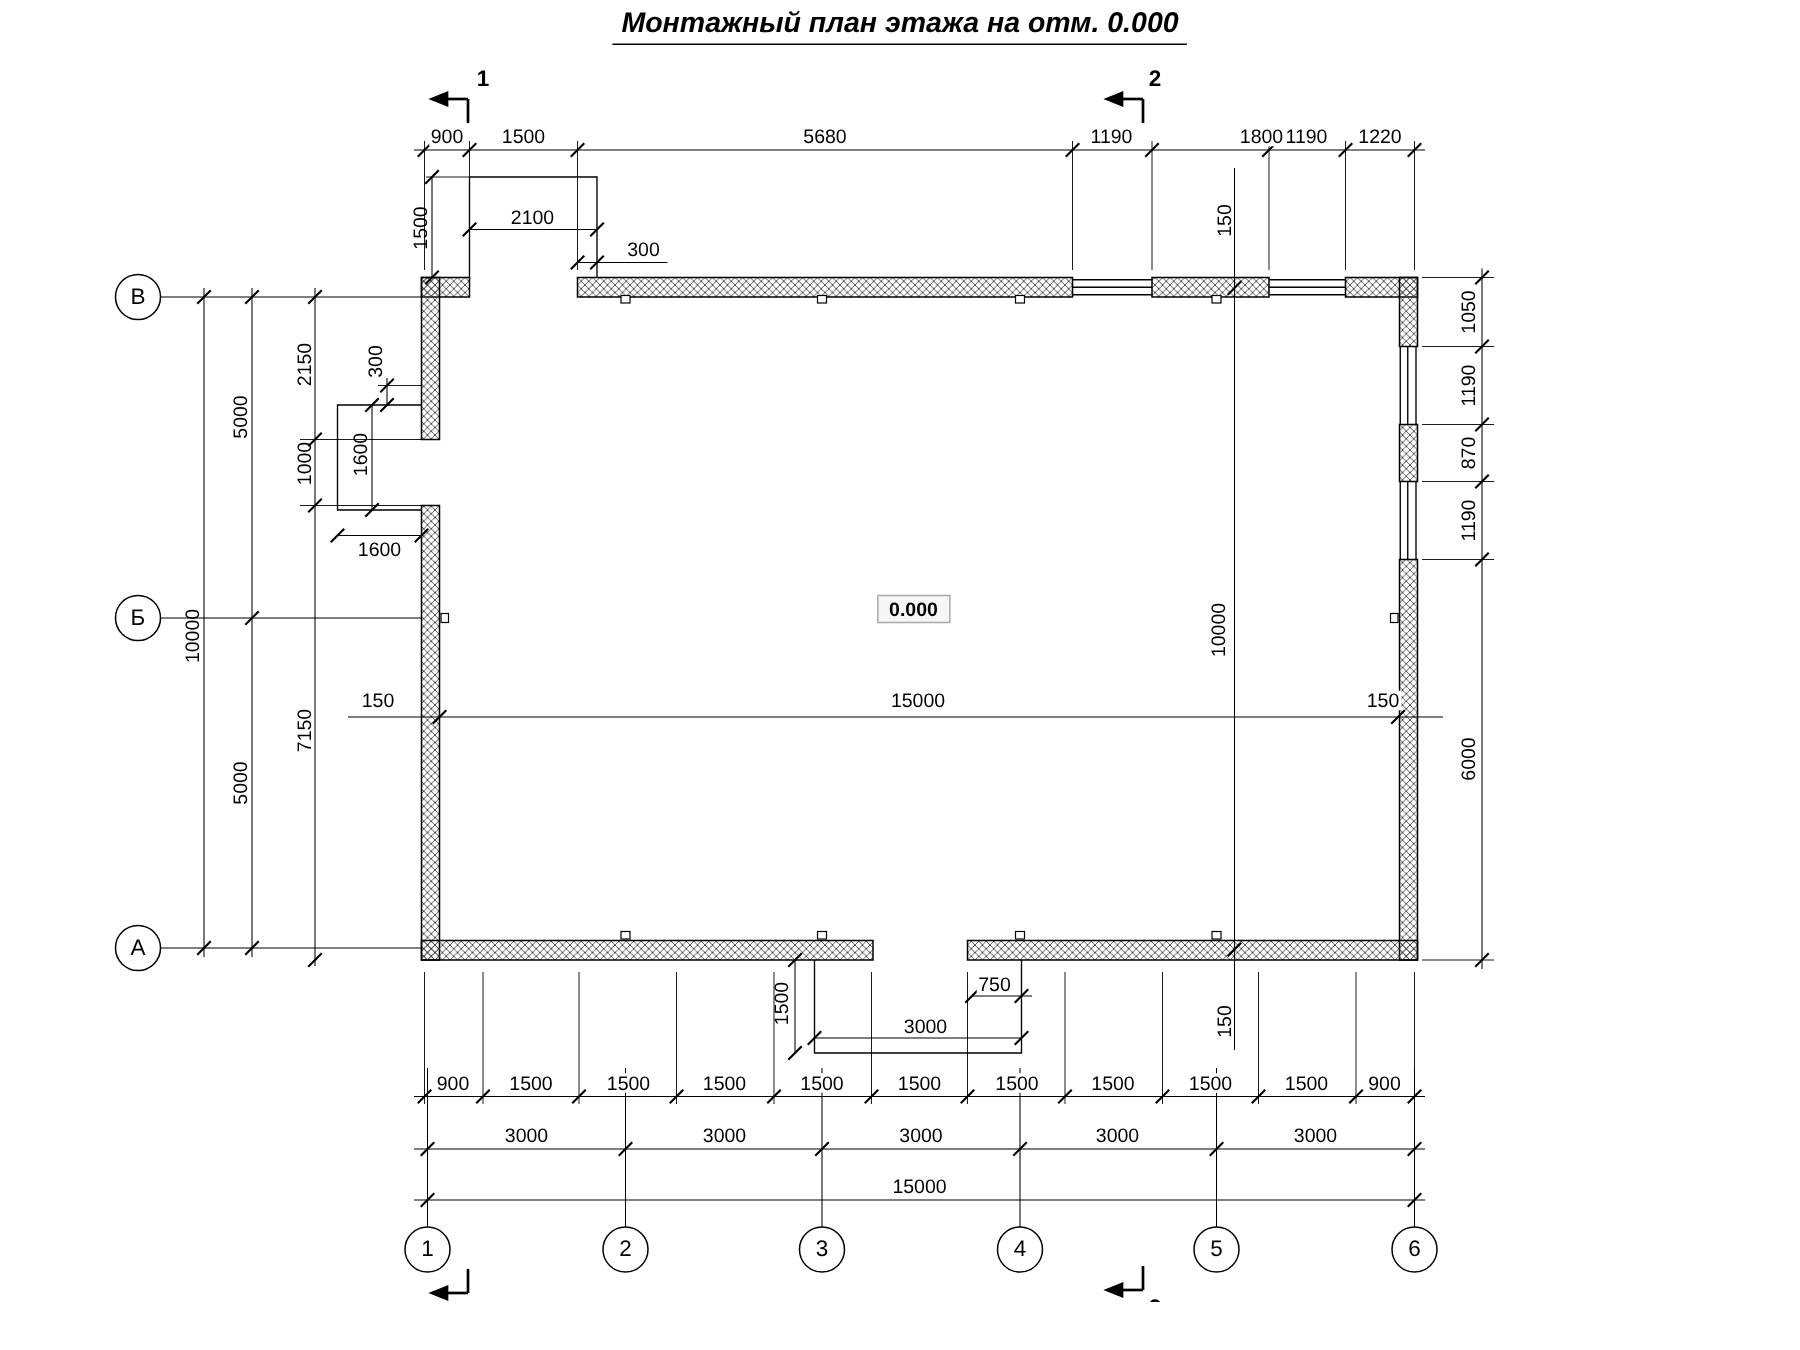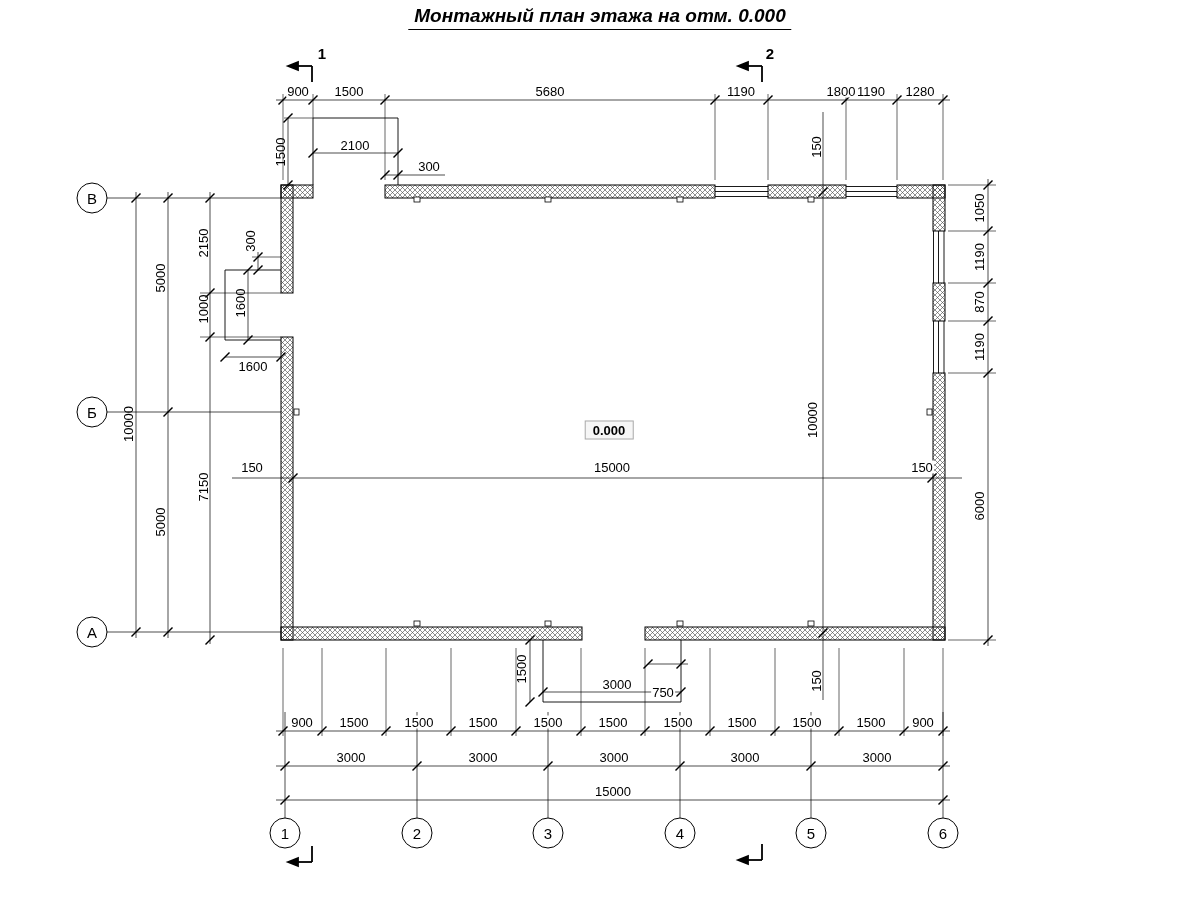--- a/index.html
+++ b/index.html
@@ -10,21 +10,21 @@
        white-space:nowrap;background:#fff;padding:0 1px;line-height:1;}
   .vlbl{position:absolute;font:13px "Liberation Sans",sans-serif;
         transform:translate(-50%,-50%) rotate(-90deg);white-space:nowrap;line-height:1;}
   .sec{font:bold 15px "Liberation Sans",sans-serif;}
   .title{position:absolute;left:50%;top:5px;transform:translateX(-50%);
          font:italic bold 19px "Liberation Sans",sans-serif;border-bottom:1.6px solid #000;
          padding:0 6px 2px;}
   .axc{position:absolute;width:29px;height:29px;border:1.3px solid #000;border-radius:50%;
        background:#fff;display:flex;align-items:center;justify-content:center;
        font:15px "Liberation Sans",sans-serif;transform:translate(-50%,-50%);}
-  .elev{position:absolute;left:609px;top:430px;transform:translate(-50%,-50%);
+  .elev{position:absolute;left:609px;top:406px;transform:translate(-50%,-50%);
         font:bold 13px "Liberation Sans",sans-serif;border:1px solid #aaa;background:#f6f6f6;
         padding:2px 7px;line-height:1;}
 </style>
 </head>
 <body>
 
 <div id="stage">
 
   <svg id="plan-svg" width="1200" height="900" viewBox="0 0 1200 900">
     <defs>
@@ -230,21 +230,21 @@
   <div class="title">Монтажный план этажа на отм. 0.000</div>
 
   <div class="elev">0.000</div>
 
   <div class="lbl" style="left:298px;top:91px">900</div>
   <div class="lbl" style="left:349px;top:91px">1500</div>
   <div class="lbl" style="left:550px;top:91px">5680</div>
   <div class="lbl" style="left:741px;top:91px">1190</div>
   <div class="lbl" style="left:841px;top:91px">1800</div>
   <div class="lbl" style="left:871px;top:91px">1190</div>
-  <div class="lbl" style="left:920px;top:91px">1280</div>
+  <div class="lbl" style="left:920px;top:91px">1220</div>
 
   <div class="lbl sec" style="left:322px;top:53px">1</div>
   <div class="lbl sec" style="left:770px;top:53px">2</div>
   <div class="lbl sec" style="left:322px;top:877px">1</div>
   <div class="lbl sec" style="left:770px;top:872px">2</div>
 
   <div class="lbl" style="left:355px;top:145px">2100</div>
   <div class="lbl" style="left:429px;top:166px">300</div>
   <div class="vlbl" style="left:280px;top:152px">1500</div>
 
@@ -267,21 +267,21 @@
 
   <div class="vlbl" style="left:816px;top:147px">150</div>
   <div class="vlbl" style="left:812px;top:420px">10000</div>
   <div class="vlbl" style="left:816px;top:681px">150</div>
 
   <div class="lbl" style="left:252px;top:467px">150</div>
   <div class="lbl" style="left:612px;top:467px">15000</div>
   <div class="lbl" style="left:922px;top:467px">150</div>
 
   <div class="vlbl" style="left:521px;top:669px">1500</div>
-  <div class="lbl" style="left:663px;top:692px">750</div>
+  <div class="lbl" style="left:663px;top:656px">750</div>
   <div class="lbl" style="left:617px;top:684px">3000</div>
 
   <div class="lbl" style="left:302px;top:722px">900</div>
   <div class="lbl" style="left:354px;top:722px">1500</div>
   <div class="lbl" style="left:419px;top:722px">1500</div>
   <div class="lbl" style="left:483px;top:722px">1500</div>
   <div class="lbl" style="left:548px;top:722px">1500</div>
   <div class="lbl" style="left:613px;top:722px">1500</div>
   <div class="lbl" style="left:678px;top:722px">1500</div>
   <div class="lbl" style="left:742px;top:722px">1500</div>

